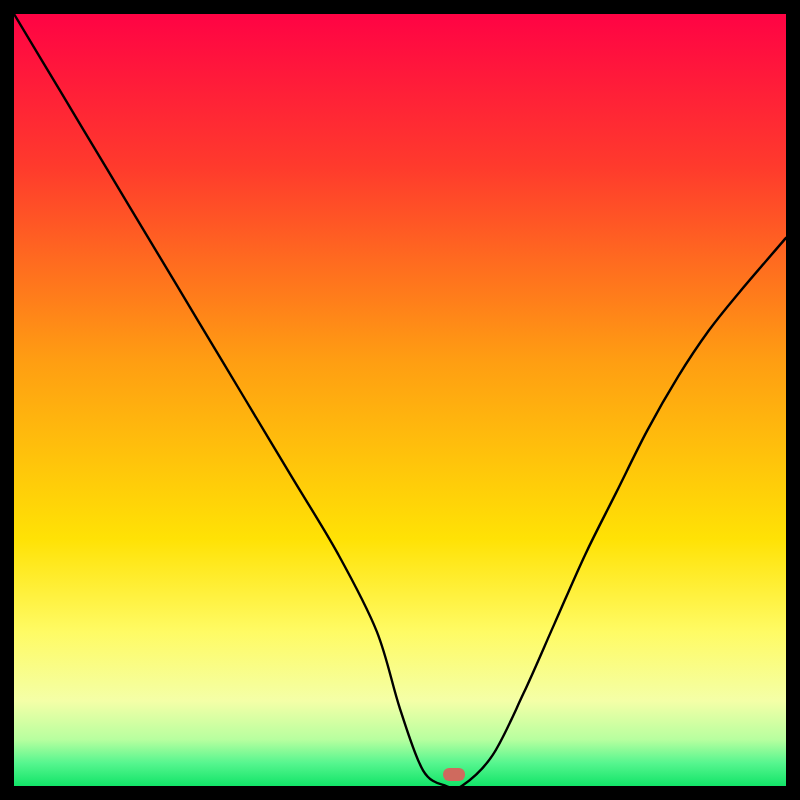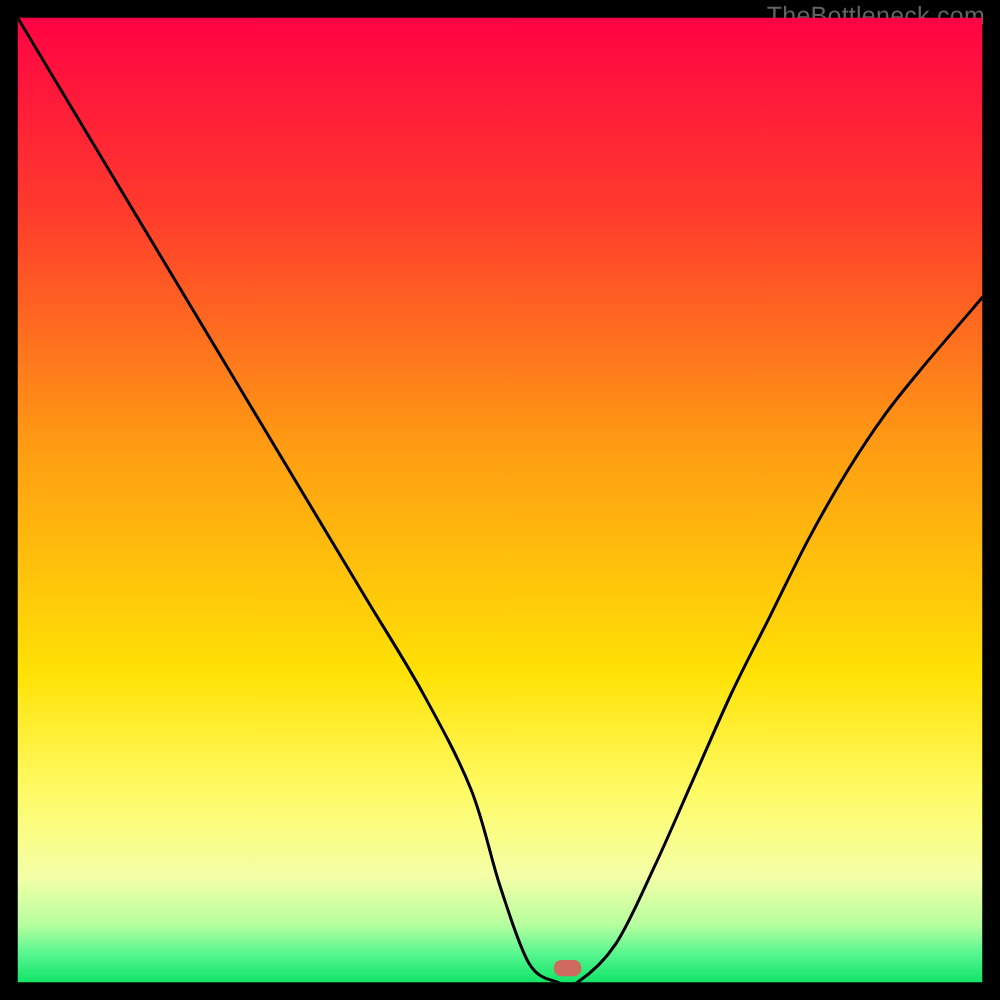--- a/index.html
+++ b/index.html
@@ -39,21 +39,20 @@
     color: #626262;
     font-family: Arial, sans-serif;
     letter-spacing: 0.2px;
   }
 </style>
 </head>
 <body>
 
 <div class="frame">
 
-  <div class="watermark">TheBottleneck.com</div>
 
   <div class="plot-area">
     <svg viewBox="0 0 772 772" preserveAspectRatio="none">
       <defs>
         <linearGradient id="bg-grad" x1="0" y1="0" x2="0" y2="1">
         <stop offset="0%" stop-color="#ff0344"></stop>
             <stop offset="20%" stop-color="#ff3b2c"></stop>
             <stop offset="45%" stop-color="#ff9e12"></stop>
             <stop offset="68%" stop-color="#ffe205"></stop>
             <stop offset="80%" stop-color="#fffb64"></stop>

